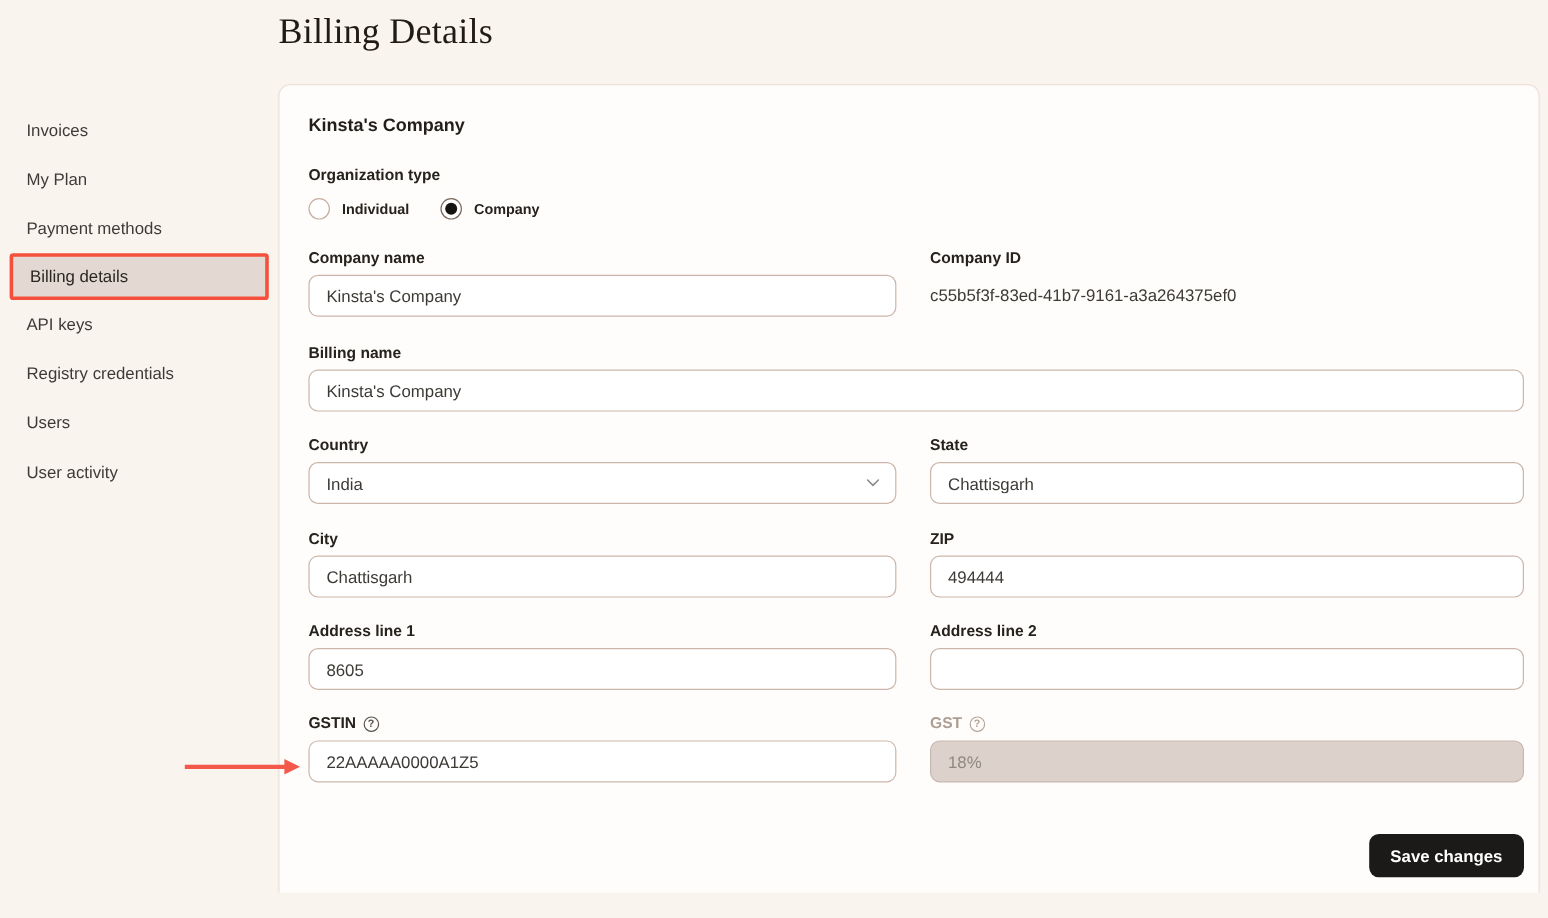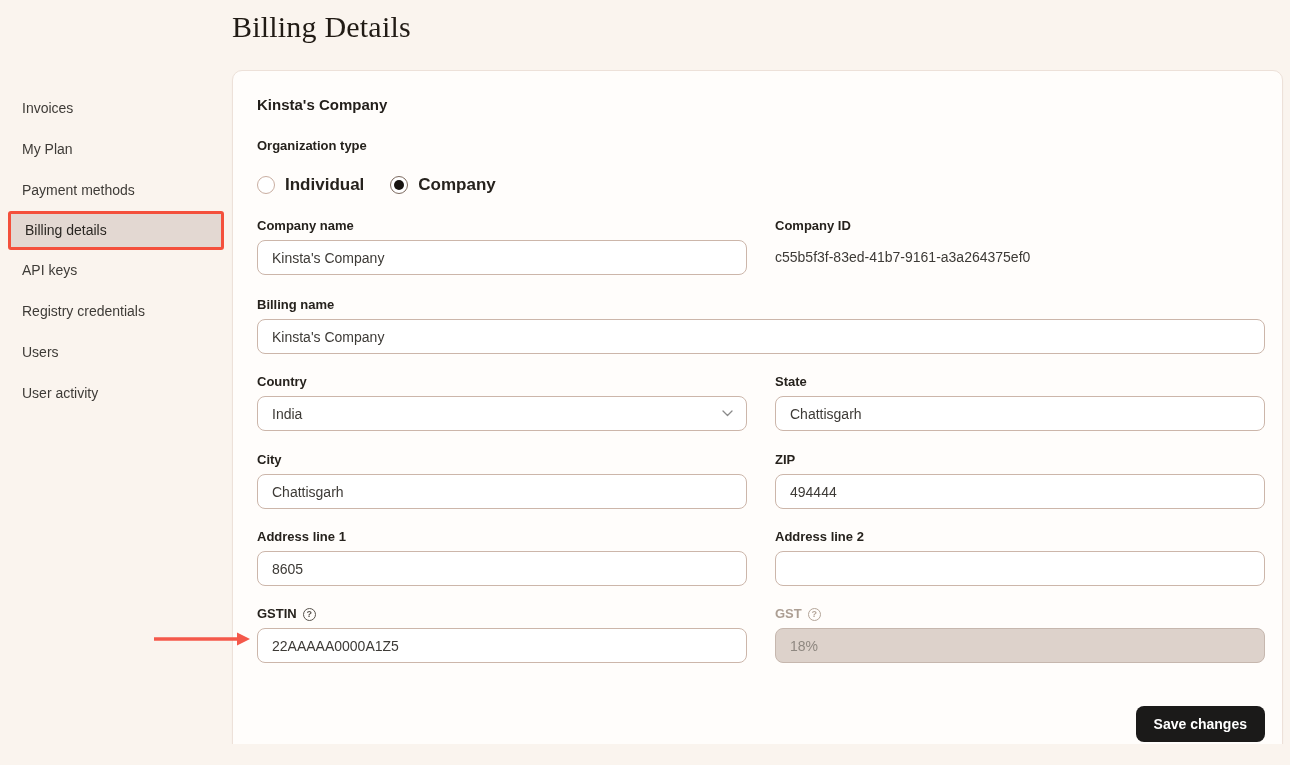--- a/index.html
+++ b/index.html
@@ -11,36 +11,36 @@
     font-size:30px;font-weight:500;color:#211b15;line-height:38px;letter-spacing:.2px;}
 
   
   .sidebar{position:absolute;left:0;top:88px;width:224px;}
   .nav-item{padding:12px 0 12px 22px;font-size:14px;color:#3e3b37;cursor:pointer;line-height:17px;}
   .nav-item.active{margin-left:8px;padding:8px 0 8px 14px;background:#e3d8d2;
     border:3px solid #f4503c;border-radius:3px;font-weight:500;color:#2a2622;}
 
   
   .card{position:absolute;left:232px;top:70px;width:1051px;height:687px;box-sizing:border-box;
-    background:#fffdfb;border:1px solid #ede1d9;border-radius:10px;padding:24px 17px 0 24px;
+    background:#fffdfb;border:1px solid #ede1d9;border-radius:10px;padding:24px 12px 0 24px;
     box-shadow:0 1px 2px rgba(40,25,15,.03);}
   .card-heading{margin:1px 0 0;font-size:15px;font-weight:700;color:#221e1a;line-height:18px;}
 
   .org-section{margin-top:24px;}
   .field-label{display:flex;align-items:center;gap:6px;font-size:13px;font-weight:700;
     color:#26221d;line-height:16px;margin-bottom:6px;}
-  .org-section .field-label{margin-bottom:22px;}
+  .org-section .field-label{margin-bottom:11px;}
   .radio-row{display:flex;align-items:center;gap:26px;height:18px;}
   .radio-option{display:flex;align-items:center;gap:10px;cursor:pointer;}
   .radio{width:18px;height:18px;box-sizing:border-box;border-radius:50%;background:#fff;
     border:1.5px solid #c9aea1;display:inline-block;position:relative;}
   .radio.selected{border-color:#7c6a5f;}
   .radio.selected::after{content:"";position:absolute;left:50%;top:50%;width:10px;height:10px;
     margin:-5px 0 0 -5px;border-radius:50%;background:#171310;}
-  .radio-label{font-size:17px;font-weight:700;color:#26221d;}
+  .radio-label{font-size:12px;font-weight:700;color:#26221d;}
 
   .row{display:flex;gap:28px;}
   .mt24{margin-top:24px;} .mt22{margin-top:22px;} .mt20{margin-top:20px;} .mt21{margin-top:21px;}
   .col{width:490px;flex:0 0 490px;}
   .col-r{flex:1;}
   .full{width:100%;}
 
   .text-input{display:block;width:100%;height:35px;box-sizing:border-box;background:#fff;
     border:1px solid #ccb6aa;border-radius:8px;padding:0 14px;font-size:14px;color:#3d3a36;
     font-family:"Liberation Sans",sans-serif;outline:none;}

